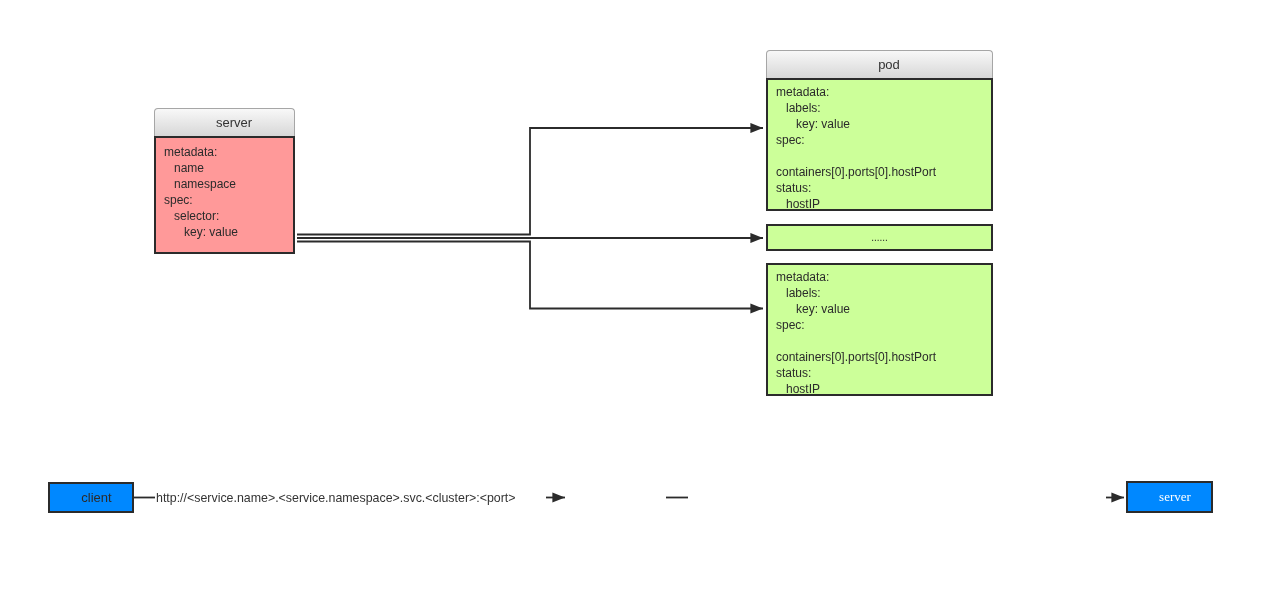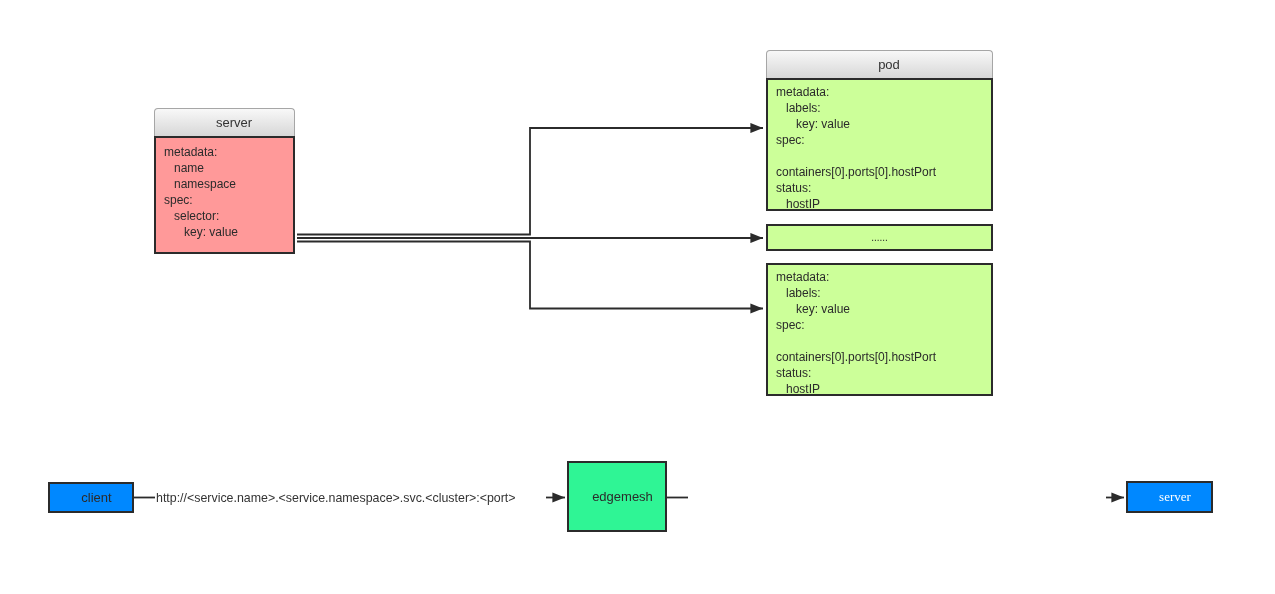--- a/index.html
+++ b/index.html
@@ -100,18 +100,17 @@
 spec:
 
 containers[0].ports[0].hostPort
 status:
    hostIP</div>
 
   <div class="node flow-box blue-box client-text" style="left:48px;top:482px;width:86px;height:31px;">client</div>
 
   <div class="url-label" style="left:156px;top:491px;">http://&lt;service.name&gt;.&lt;service.namespace&gt;.svc.&lt;cluster&gt;:&lt;port&gt;</div>
 
-  <div class="node flow-box edgemesh-box" style="left:567px;top:461px;width:100px;height:71px;">edgemesh</div>
 
 
   <div class="node flow-box blue-box server-text" style="left:1126px;top:481px;width:87px;height:32px;font-family:Liberation Serif, serif;">server</div>
 
 </div>
 
 </body></html>

